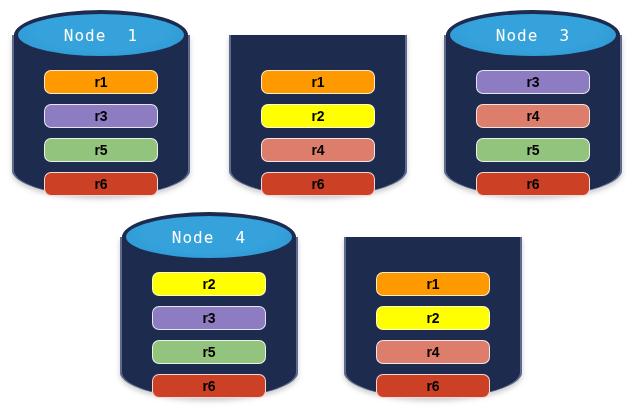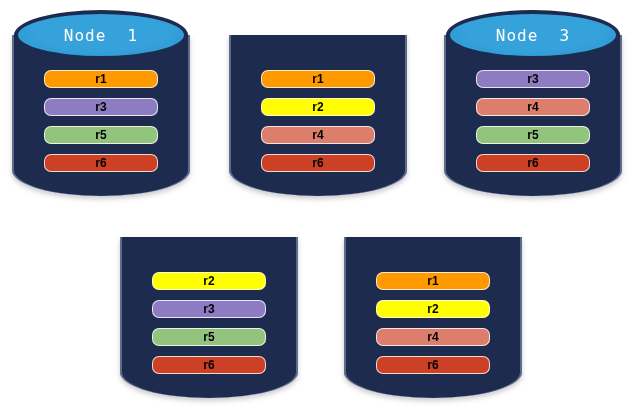--- a/index.html
+++ b/index.html
@@ -22,25 +22,25 @@
     background:radial-gradient(ellipse at 50% 40%, #35A2DB 55%, #2B93CC 100%);
     border:4px solid #1C2B4E; box-sizing:border-box;
     display:flex; align-items:center; justify-content:center;
   }
   .node-label {
     font-family:"DejaVu Sans Mono", monospace;
     font-size:16px; letter-spacing:1px; color:#ffffff; white-space:pre;
   }
   .bars { position:absolute; left:32px; top:60px; width:114px; }
   .bar {
-    height:18px; margin-bottom:10px;
+    height:24px; margin-bottom:10px;
     border-radius:7px; border:1px solid rgba(255,255,255,0.8);
     box-sizing:border-box;
     display:flex; align-items:center; justify-content:center;
-    font-weight:bold; font-size:12px; line-height:1; color:#000000;
+    font-weight:bold; font-size:14px; line-height:1; color:#000000;
   }
 </style>
 </head>
 <body>
 
 <div class="canvas">
 
   <div class="cylinder" style="left:12px; top:10px;">
     <div class="cyl-body"></div>
     <div class="cyl-top">
@@ -72,20 +72,23 @@
     <div class="bars">
       <div class="bar" style="background-color: rgb(142, 124, 195);">r3</div>
       <div class="bar" style="background-color: rgb(220, 126, 107);">r4</div>
       <div class="bar" style="background-color: rgb(147, 196, 125);">r5</div>
       <div class="bar" style="background-color: rgb(204, 65, 37);">r6</div>
     </div>
   </div>
 
   <div class="cylinder" style="left:120px; top:212px;">
     <div class="cyl-body"></div>
+    <div class="cyl-top">
+      <span class="node-label">Node  4</span>
+    </div>
     <div class="bars">
       <div class="bar" style="background-color: rgb(255, 255, 0);">r2</div>
       <div class="bar" style="background-color: rgb(142, 124, 195);">r3</div>
       <div class="bar" style="background-color: rgb(147, 196, 125);">r5</div>
       <div class="bar" style="background-color: rgb(204, 65, 37);">r6</div>
     </div>
   </div>
 
   <div class="cylinder" style="left:344px; top:212px;">
     <div class="cyl-body"></div>

